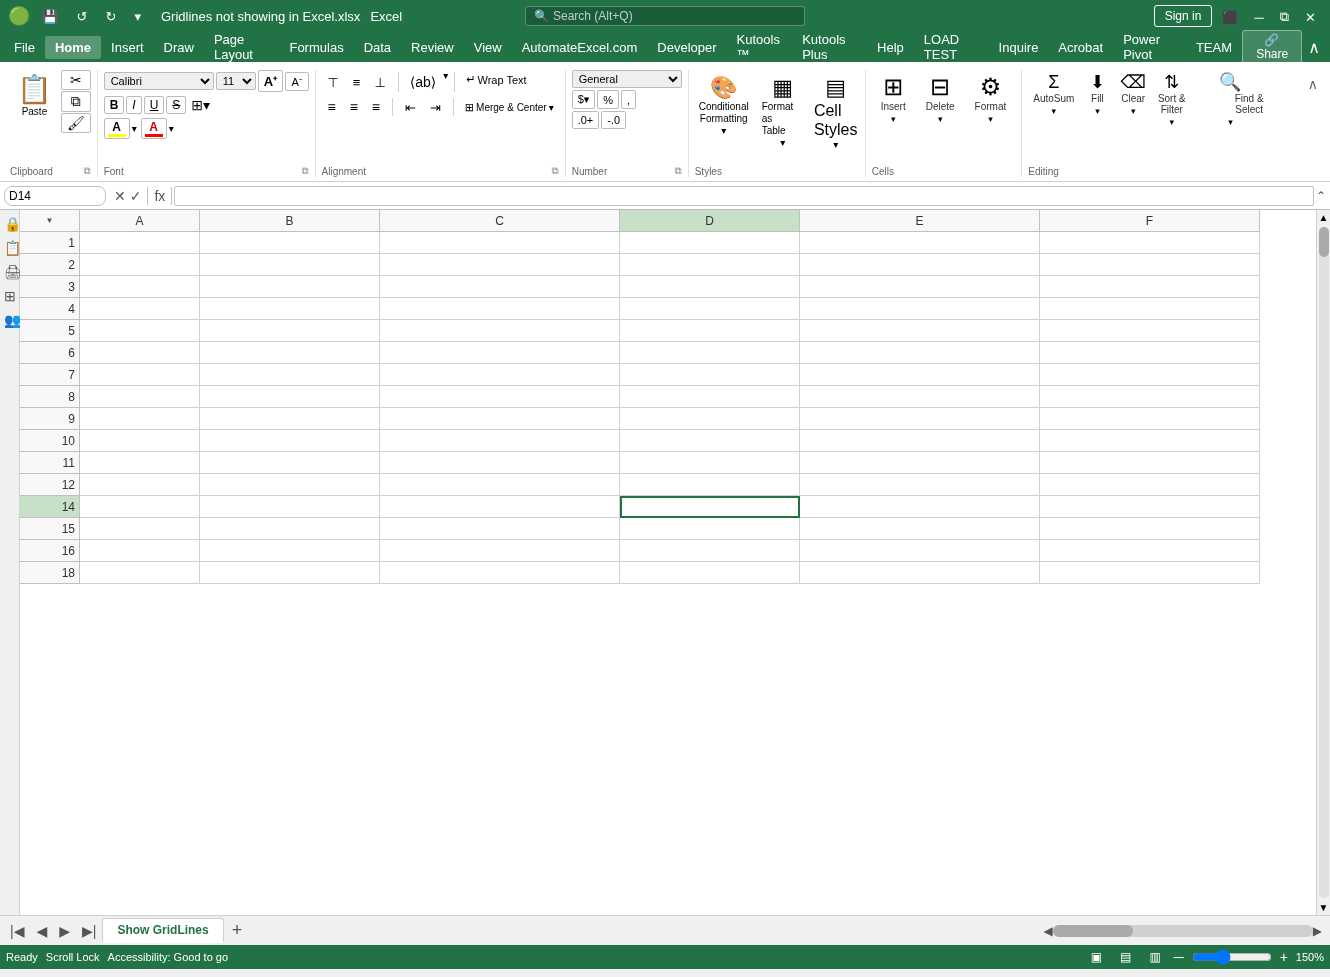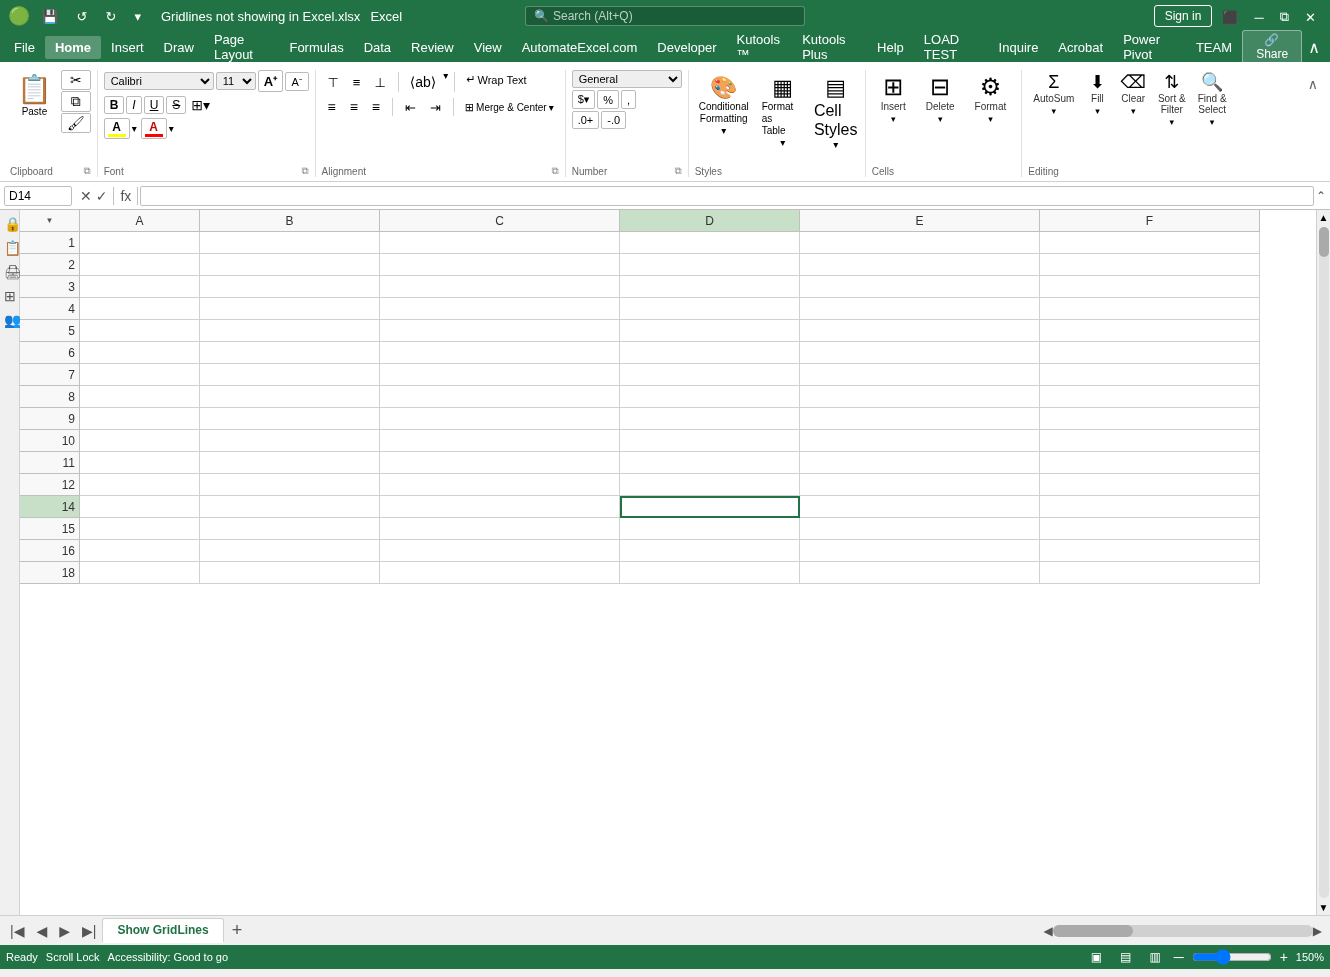--- a/index.html
+++ b/index.html
@@ -112,22 +112,22 @@
     .cond-format-btn { display: flex; flex-direction: column; align-items: center; padding: 4px; cursor: pointer; border: 1px solid transparent; border-radius: 3px; font-size: 10px; width: 58px; }
     .format-table-btn { display: flex; flex-direction: column; align-items: center; padding: 4px; cursor: pointer; border: 1px solid transparent; border-radius: 3px; font-size: 10px; width: 52px; }
     .cell-styles-btn { display: flex; flex-direction: column; align-items: center; padding: 4px; cursor: pointer; border: 1px solid transparent; border-radius: 3px; font-size: 10px; width: 46px; }
 
     
     #formula-bar {
       background: white; border-bottom: 1px solid #c0c0c0;
       display: flex; align-items: center; height: 28px; padding: 0 4px;
     }
     .cell-ref-box {
-      width: 68px; border: 1px solid #c0c0c0; padding: 2px 4px; font-size: 12px;
-      border-radius: 2px; margin-right: 4px;
+      width: 102px; border: 1px solid #c0c0c0; padding: 2px 4px; font-size: 12px;
+      border-radius: 8px; margin-right: 4px;
     }
     .formula-icons { display: flex; align-items: center; gap: 4px; padding: 0 4px; }
     .formula-icon { font-size: 14px; cursor: pointer; color: #555; }
     .formula-divider { width: 1px; height: 18px; background: #c0c0c0; margin: 0 2px; }
     .formula-input {
       flex: 1; border: 1px solid #c0c0c0; padding: 2px 4px; font-size: 12px;
       border-radius: 2px; outline: none;
     }
     .formula-expand { font-size: 12px; cursor: pointer; margin-left: 2px; color: #555; }
 
@@ -460,21 +460,21 @@
           <span class="lbl">Clear</span>
           <span style="font-size:9px;">▾</span>
         </div>
         <div class="rb-btn">
           <span class="icon">⇅</span>
           <span class="lbl" style="white-space:nowrap;">Sort &amp;<br>Filter</span>
           <span style="font-size:9px;">▾</span>
         </div>
         <div class="rb-btn">
           <span class="icon">🔍</span>
-          <span class="lbl" style="white-space:nowrap;">Find &amp;<br>Select</span>
+          <span class="lbl" style="white-space:nowrap;margin-left:37px;">Find &amp;<br>Select</span>
           <span style="font-size:9px;">▾</span>
         </div>
       </div>
       <div class="ribbon-group-bottom">
         <span class="ribbon-group-label">Editing</span>
       </div>
     </div>
 
     <div style="margin-left:auto; display:flex; align-items:flex-start; padding-top:4px;">
       <button class="title-btn" style="color:#666; background:transparent; border:none; font-size:14px;">∧</button>

